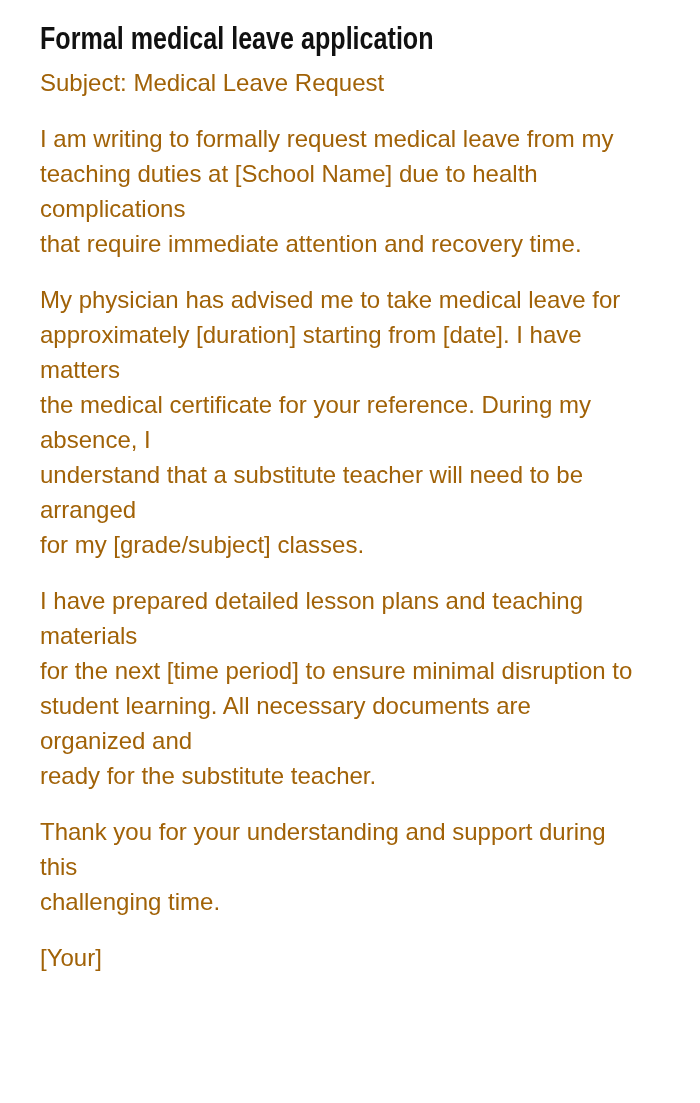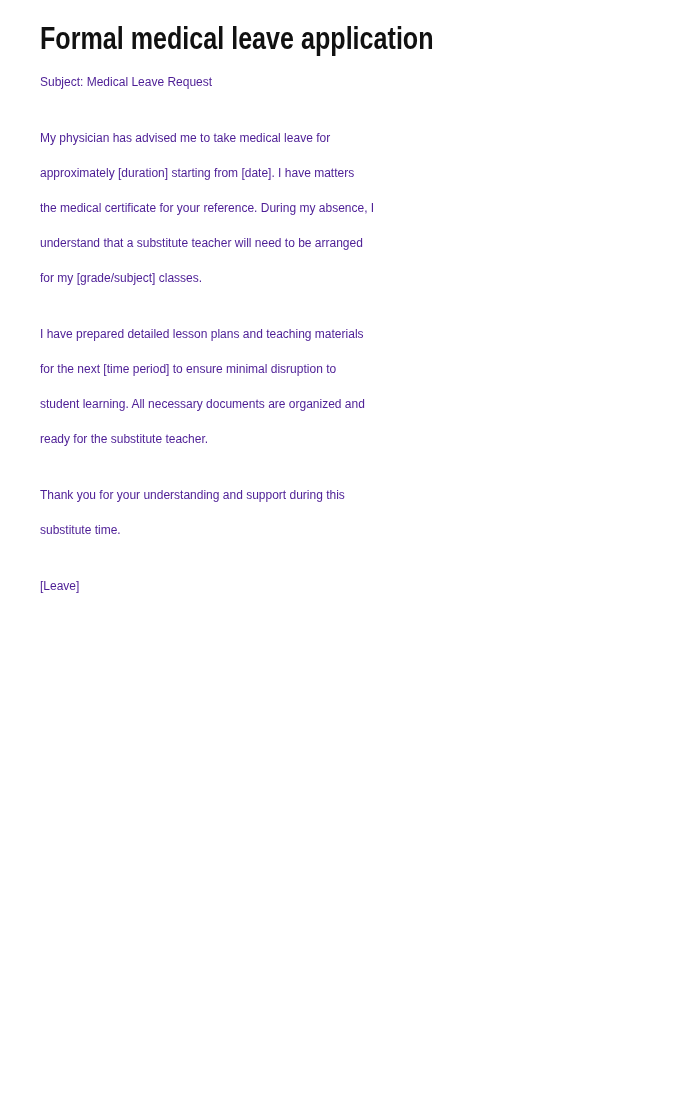--- a/index.html
+++ b/index.html
@@ -25,49 +25,52 @@
     line-height: 38px;
     font-weight: bold;
     color: #111111;
     margin: 0 0 7px 0;
     white-space: nowrap;
     transform: scaleX(0.81);
     transform-origin: 0 50%;
     letter-spacing: 0;
   }
   .body-text {
-    font-size: 12px;
+    font-size: 24px;
     line-height: 35px;
-    color: #4c1d95;
+    color: #a16207;
     margin: 0 0 21px 0;
     white-space: pre-line; 
     letter-spacing: 0;
   }
 </style>
 </head>
 <body>
 
 <main class="page">
   <h1 class="doc-title">Formal medical leave application</h1>
 
   <p class="body-text">Subject: Medical Leave Request</p>
 
 
+  <p class="body-text">I am writing to formally request medical leave from my
+teaching duties at [School Name] due to health complications
+that require immediate attention and recovery time.</p>
 
   <p class="body-text">My physician has advised me to take medical leave for
 approximately [duration] starting from [date]. I have matters
 the medical certificate for your reference. During my absence, I
 understand that a substitute teacher will need to be arranged
 for my [grade/subject] classes.</p>
 
   <p class="body-text">I have prepared detailed lesson plans and teaching materials
 for the next [time period] to ensure minimal disruption to
 student learning. All necessary documents are organized and
 ready for the substitute teacher.</p>
 
 
   <p class="body-text">Thank you for your understanding and support during this
-substitute time.</p>
+challenging time.</p>
 
 
 
-  <p class="body-text">[Leave]</p>
+  <p class="body-text">[Your]</p>
 </main>
 
 </body></html>

